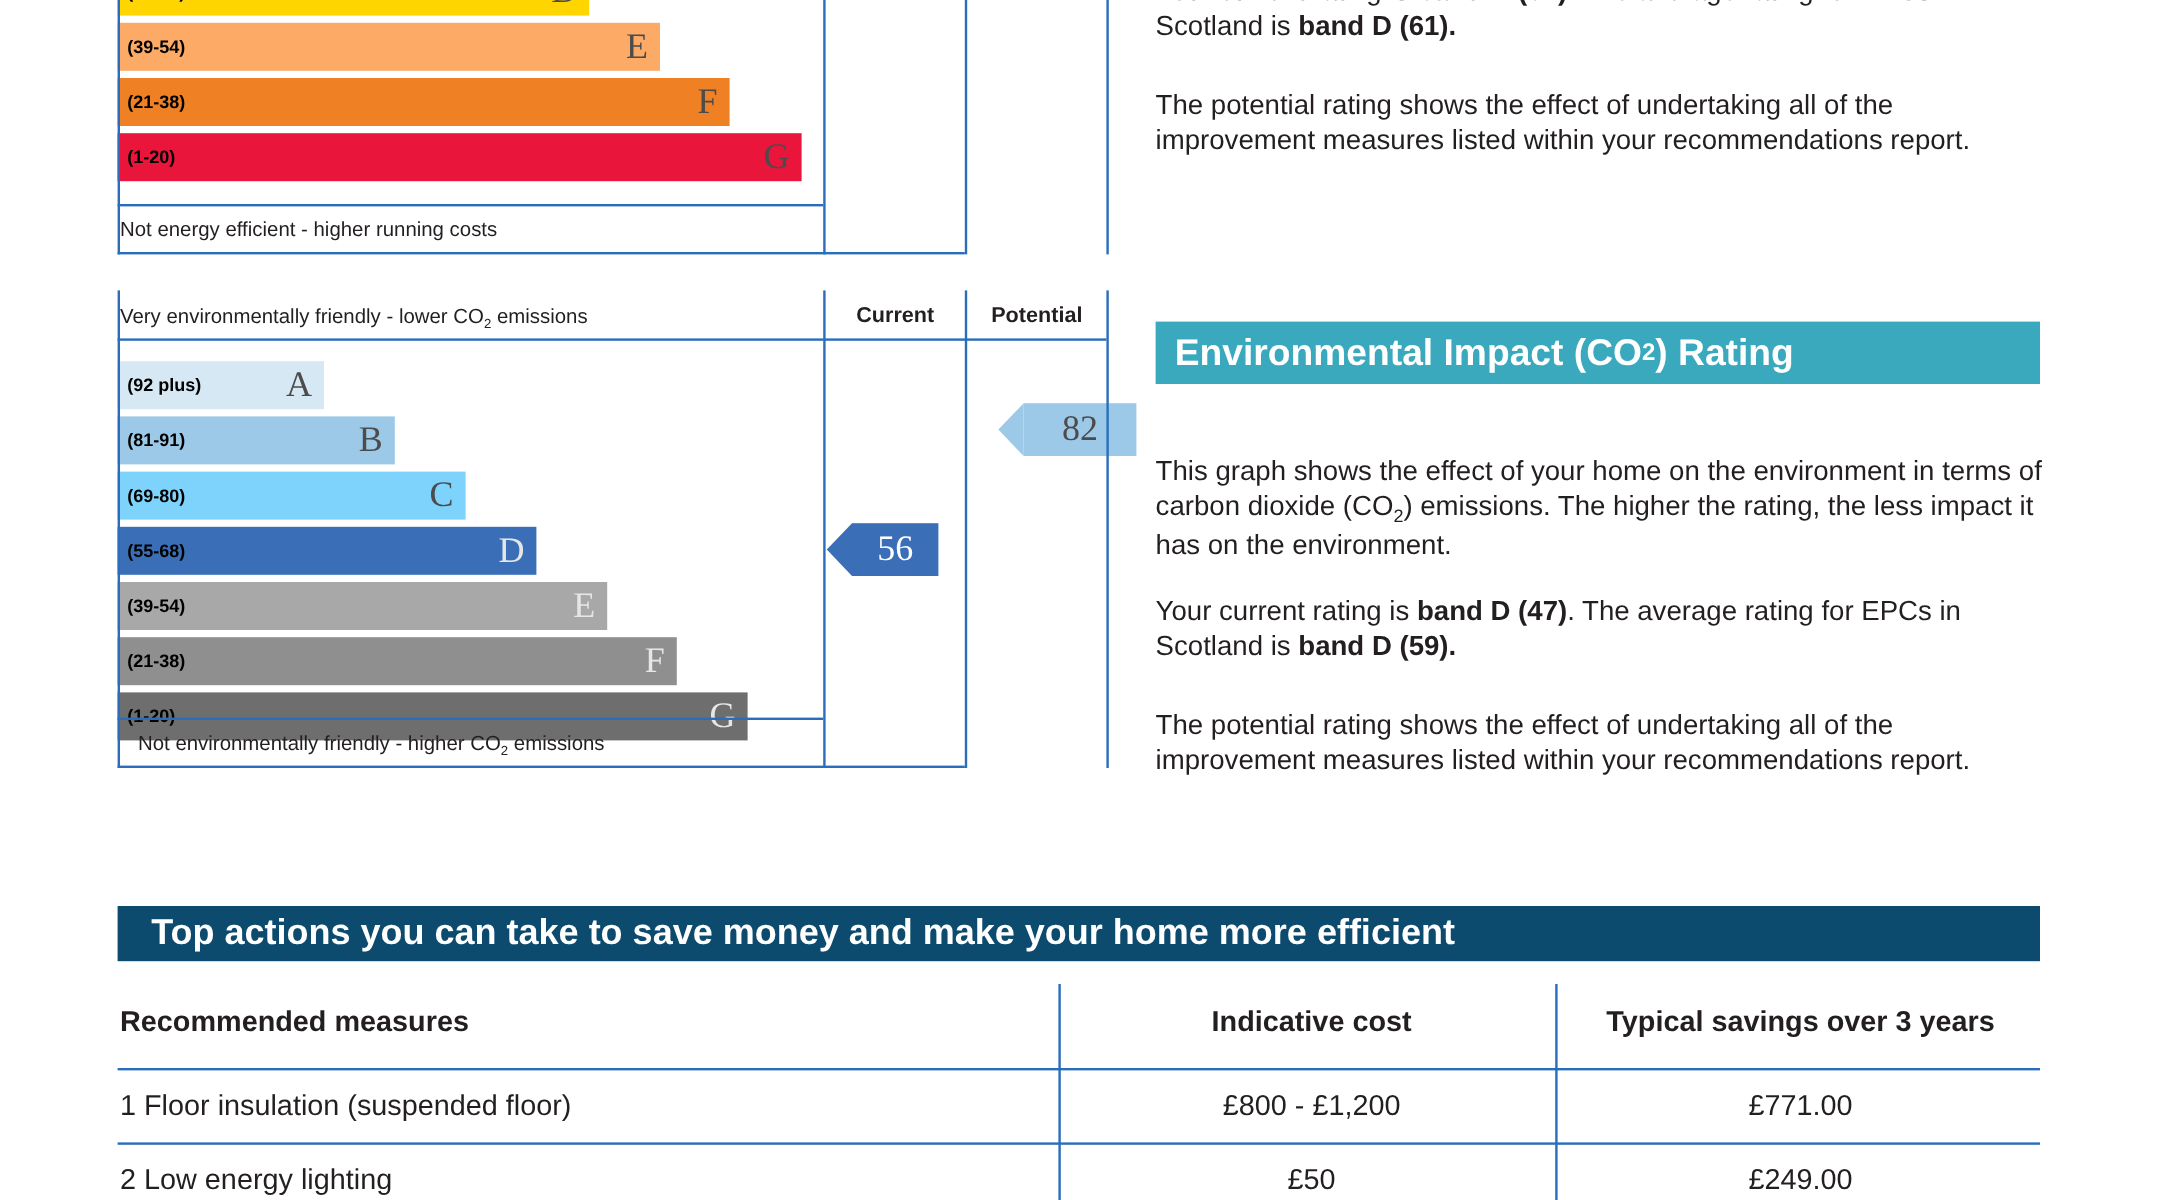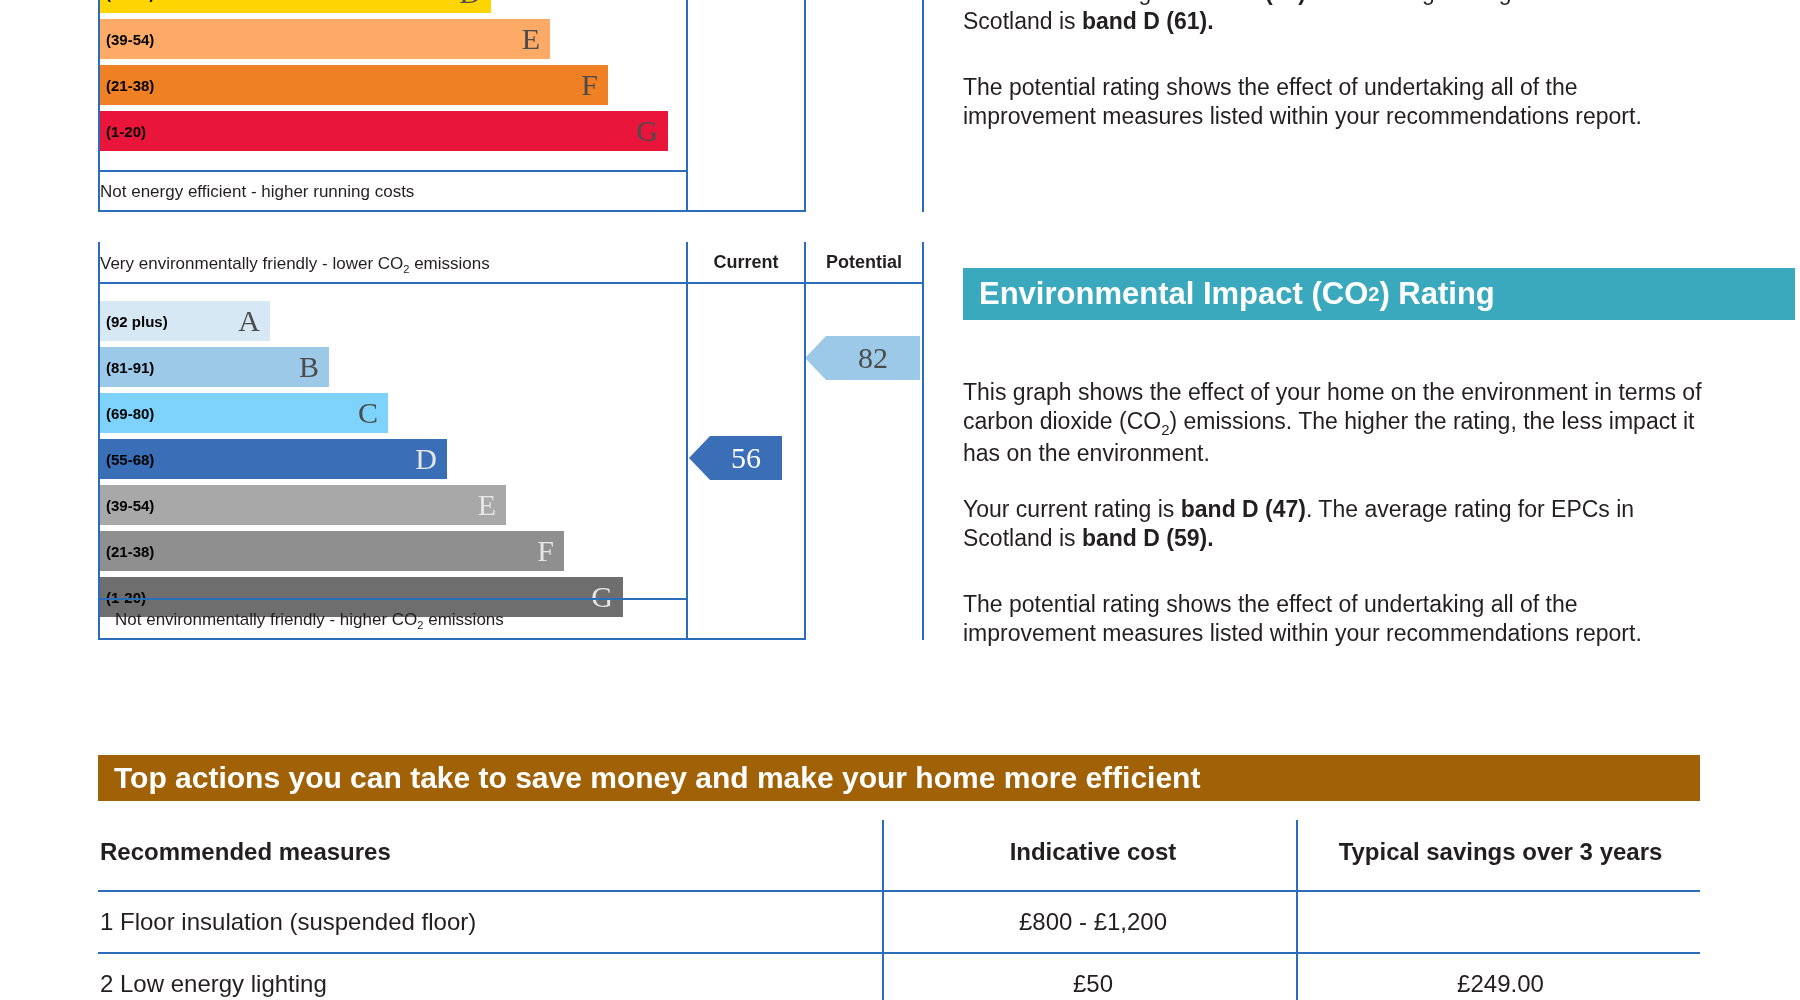--- a/index.html
+++ b/index.html
@@ -168,27 +168,27 @@
   }
   .section-banner .sub { font-size: 20px; vertical-align: sub; }
 
   
   .bottom-banner {
     position: absolute;
     left: 98px;
     top: 755px;
     width: 1602px;
     height: 46px;
-    background: #a16207;
+    background: #0c4a6e;
     color: #ffffff;
     font-size: 30px;
     font-weight: bold;
     display: flex;
     align-items: center;
-    padding-left: 16px;
+    padding-left: 28px;
     box-sizing: border-box;
   }
   .rec-table {
     position: absolute;
     left: 98px;
     top: 820px;
     width: 1602px;
   }
   .rec-row {
     position: relative;
@@ -324,21 +324,21 @@
         </div>
       </div>
       <div class="bar-row">
         <div class="bar c-g" style="width:525px;">
           <span class="range">(1-20)</span>
           <span class="letter">G</span>
         </div>
       </div>
     </div>
 
-    <div class="badge badge-blue-pot" style="left:728px; top:74px; width:94px;">
+    <div class="badge badge-blue-pot" style="left:755px; top:74px; width:94px;">
       <span class="pt"></span>
       <span>82</span>
     </div>
     <div class="badge badge-blue-cur" style="left:612px; top:174px; width:72px;">
       <span class="pt"></span>
       <span>56</span>
     </div>
 
     <div class="caption" style="position:absolute; left:17px; top:348px;">
       <span>Not environmentally friendly - higher CO</span><span class="sub">2</span><span> emissions</span>
@@ -347,21 +347,21 @@
     <div class="hrule" style="left:0; top:20px; width:588px;"></div>
     <div class="hrule" style="left:588px; top:20px; width:236px;"></div>
     <div class="hrule" style="left:0; top:336px; width:588px;"></div>
     <div class="hrule" style="left:0; top:376px; width:706px;"></div>
     <div class="vrule" style="left:0; top:-20px; height:398px;"></div>
     <div class="vrule" style="left:588px; top:-20px; height:398px;"></div>
     <div class="vrule" style="left:706px; top:-20px; height:398px;"></div>
     <div class="vrule" style="left:824px; top:-20px; height:398px;"></div>
   </div>
 
-  <div class="section-banner" style="left:963px; top:268px; width:832px; height:52px;">
+  <div class="section-banner" style="left:963px; top:268px; width:737px; height:52px;">
     <span>Environmental Impact (CO</span>
       <span class="sub">2</span>
       <span>) Rating</span>
   </div>
 
   <div class="text-col" style="top:345px;">
     <div class="para" style="position:absolute; top:0; width:745px;margin-top:33px;">
       <span>This graph shows the effect of your home on the environment in terms of carbon dioxide (CO</span><span class="sub">2</span><span>) emissions. The higher the rating, the less impact it has on the environment.</span>
     </div>
     <div class="para" style="position:absolute; top:150px; width:745px;">
@@ -380,20 +380,21 @@
       <div class="c1">Recommended measures</div>
       <div class="c2">Indicative cost</div>
       <div class="c3">Typical savings over 3 years</div>
     </div>
 
     <div class="tbl-hline" style="top:70px;"></div>
 
     <div class="rec-row" style="height:62px;">
       <div class="c1">1 Floor insulation (suspended floor)</div>
       <div class="c2">£800 - £1,200</div>
+      <div class="c3">£771.00</div>
     </div>
 
     <div class="tbl-hline" style="top:132px;"></div>
 
     <div class="rec-row" style="height:62px; overflow:hidden;">
       <div class="c1">2 Low energy lighting</div>
       <div class="c2">£50</div>
       <div class="c3">£249.00</div>
     </div>
   </div>

